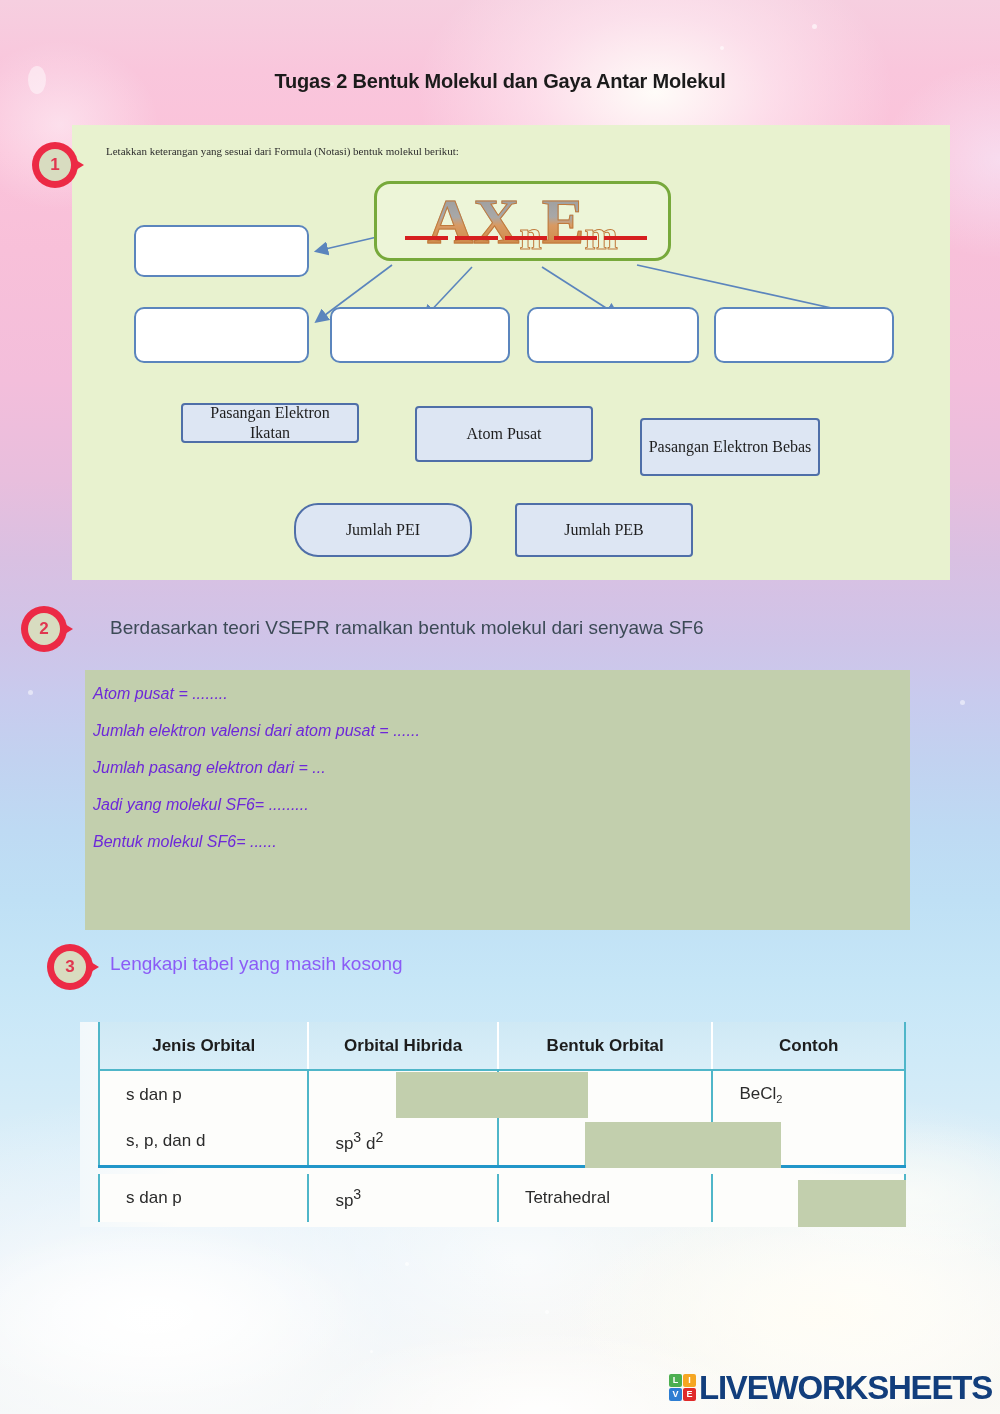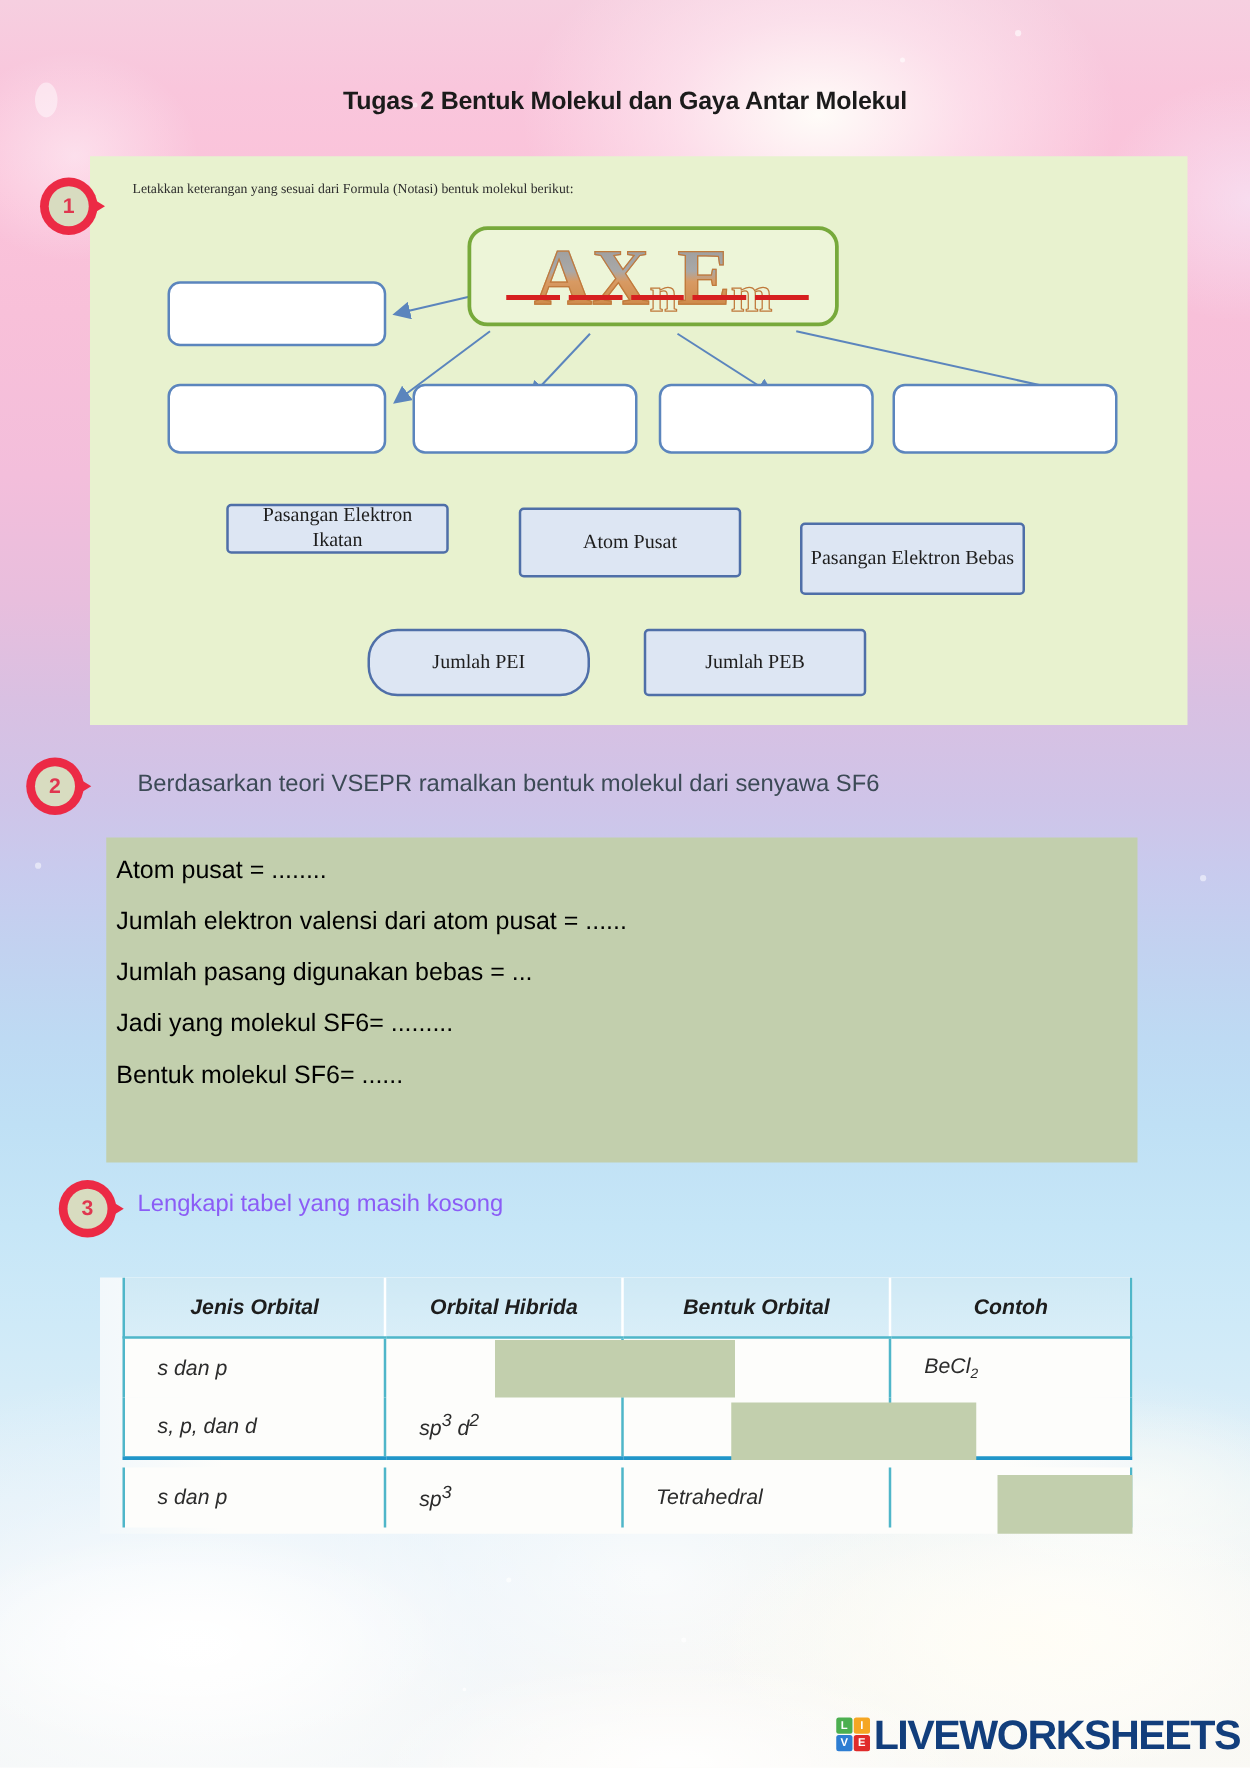--- a/index.html
+++ b/index.html
@@ -222,25 +222,26 @@
   .q2-panel {
     position: absolute;
     left: 85px;
     top: 670px;
     width: 825px;
     height: 260px;
     background: #c2cfad;
     padding: 16px 0 0 6px;
   }
   .q2-line {
-    font-size: 20px;
-    color: #000000;
+    font-size: 16px;
+    color: #6d28d9;
     line-height: 1;
     margin: 0 0 21px 0;
     padding-left: 2px;
+    font-style: italic;
   }
 
   
   .q3-text {
     position: absolute;
     left: 110px;
     top: 953px;
     font-size: 19px;
     color: #8b5cf6;
   }
@@ -266,21 +267,20 @@
   .tbl td, .tbl th {
     border-left: 2px solid #4fb6c9;
     border-right: 2px solid #4fb6c9;
     font-size: 17px;
     color: #2b2b2b;
     font-weight: normal;
     text-align: left;
     padding-left: 26px;
     height: 48px;
     background: transparent;
-    font-style: italic;
   }
   .tbl thead th {
     background: linear-gradient(to bottom, #cfe9f5, #d9eef8);
     font-weight: bold;
     font-size: 17px;
     text-align: center;
     padding-left: 0;
     border-left: 2px solid #ffffff;
     border-right: 2px solid #ffffff;
     border-bottom: 2px solid #4fb6c9;
@@ -414,21 +414,21 @@
 <div class="badge badge2">
   <div class="tag"></div>
   <div class="point"></div>
   <div class="inner">2</div>
 </div>
 <div class="q2-text">Berdasarkan teori VSEPR ramalkan  bentuk molekul dari senyawa SF6</div>
 
 <div class="q2-panel">
   <div class="q2-line">Atom pusat = ........</div>
   <div class="q2-line">Jumlah elektron valensi dari atom pusat = ......</div>
-  <div class="q2-line">Jumlah pasang digunakan bebas = ...</div>
+  <div class="q2-line">Jumlah pasang elektron dari = ...</div>
   <div class="q2-line">Jadi yang molekul SF6= .........</div>
   <div class="q2-line">Bentuk molekul SF6= ......</div>
 </div>
 
 <div class="badge badge3">
   <div class="tag"></div>
   <div class="point"></div>
   <div class="inner">3</div>
 </div>
 <div class="q3-text">Lengkapi tabel yang masih kosong</div>

